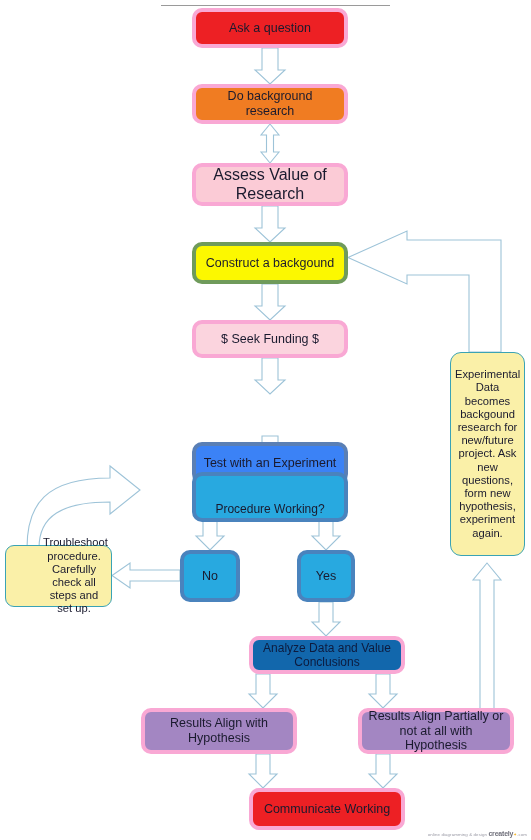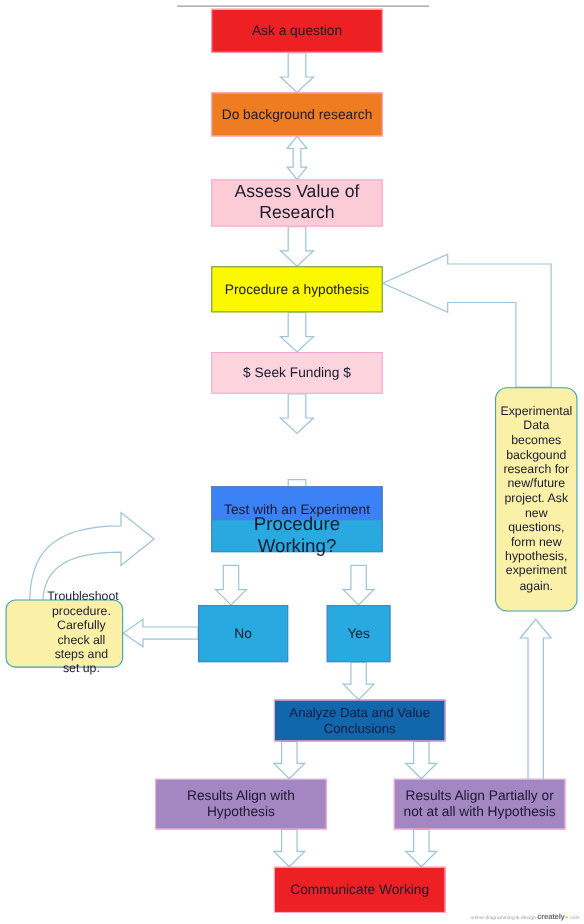--- a/index.html
+++ b/index.html
@@ -15,22 +15,22 @@
     overflow:hidden;
   }
   
   .node{
     position:absolute;
     box-sizing:border-box;
     display:flex;
     align-items:center;
     justify-content:center;
     text-align:center;
-    border:1px solid #f9a8d4;
-    border-radius:0;
+    border:4px solid #f9a8d4;
+    border-radius:10px;
     color:#1a1a2e;
     line-height:1.18;
     padding:2px 6px;
   }
   .node span{display:block;width:100%;}
 
   .n-red      {background:#ED2024;}
   .n-orange   {background:#F07C22;}
   .n-pink     {background:#FBCBD6;}
   .n-pinklt   {background:#FBD4DE;}
@@ -124,36 +124,36 @@
 
   <div class="node n-orange" style="left:192px;top:84px;width:156px;height:40px;font-size:12.5px;">
     <span>Do background research</span>
   </div>
 
   <div class="node n-pink" style="left:192px;top:163px;width:156px;height:43px;font-size:16px;">
     <span>Assess Value of Research</span>
   </div>
 
   <div class="node n-yellow" style="left:192px;top:242px;width:156px;height:42px;font-size:12.5px;">
-    <span>Procedure a hypothesis</span>
+    <span>Construct a backgound</span>
   </div>
 
   <div class="node n-pinklt" style="left:192px;top:320px;width:156px;height:38px;font-size:12.5px;">
     <span>$ Seek Funding $</span>
   </div>
 
   <div class="node n-green" style="left:192px;top:394px;width:156px;height:42px;font-size:12.5px;">
     <span>Test with an Experiment</span>
   </div>
 
-  <div class="node n-cyan" style="left:192px;top:472px;width:156px;height:30px;font-size:17px;">
+  <div class="node n-cyan" style="left:192px;top:472px;width:156px;height:50px;font-size:12px;align-items:flex-end;">
     <span>Procedure Working?</span>
   </div>
 
-  <div class="node n-cyan" style="left:180px;top:550px;width:82px;height:52px;font-size:12.5px;">
+  <div class="node n-cyan" style="left:180px;top:550px;width:60px;height:52px;font-size:12.5px;">
     <span>No</span>
   </div>
 
   <div class="node n-cyan" style="left:297px;top:550px;width:58px;height:52px;font-size:12.5px;">
     <span>Yes</span>
   </div>
 
   <div class="node n-cream" style="left:5px;top:545px;width:107px;height:62px;font-size:11.2px;border-radius:9px;padding-left:37px;">
     <span>Troubleshoot procedure. Carefully check all steps and set up.</span>
   </div>

